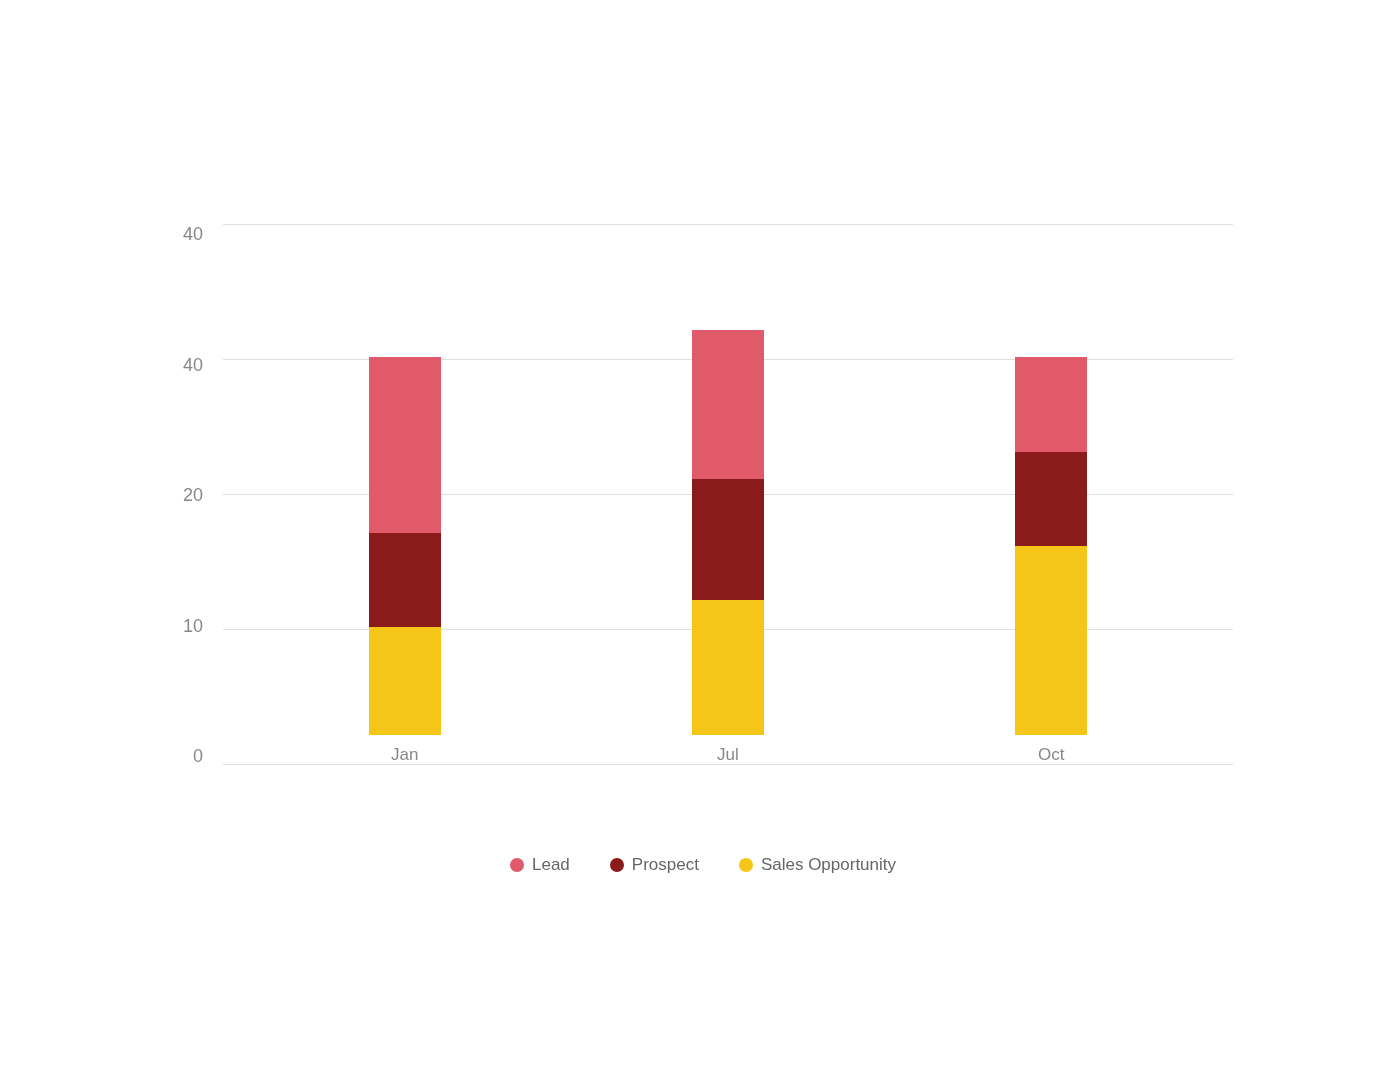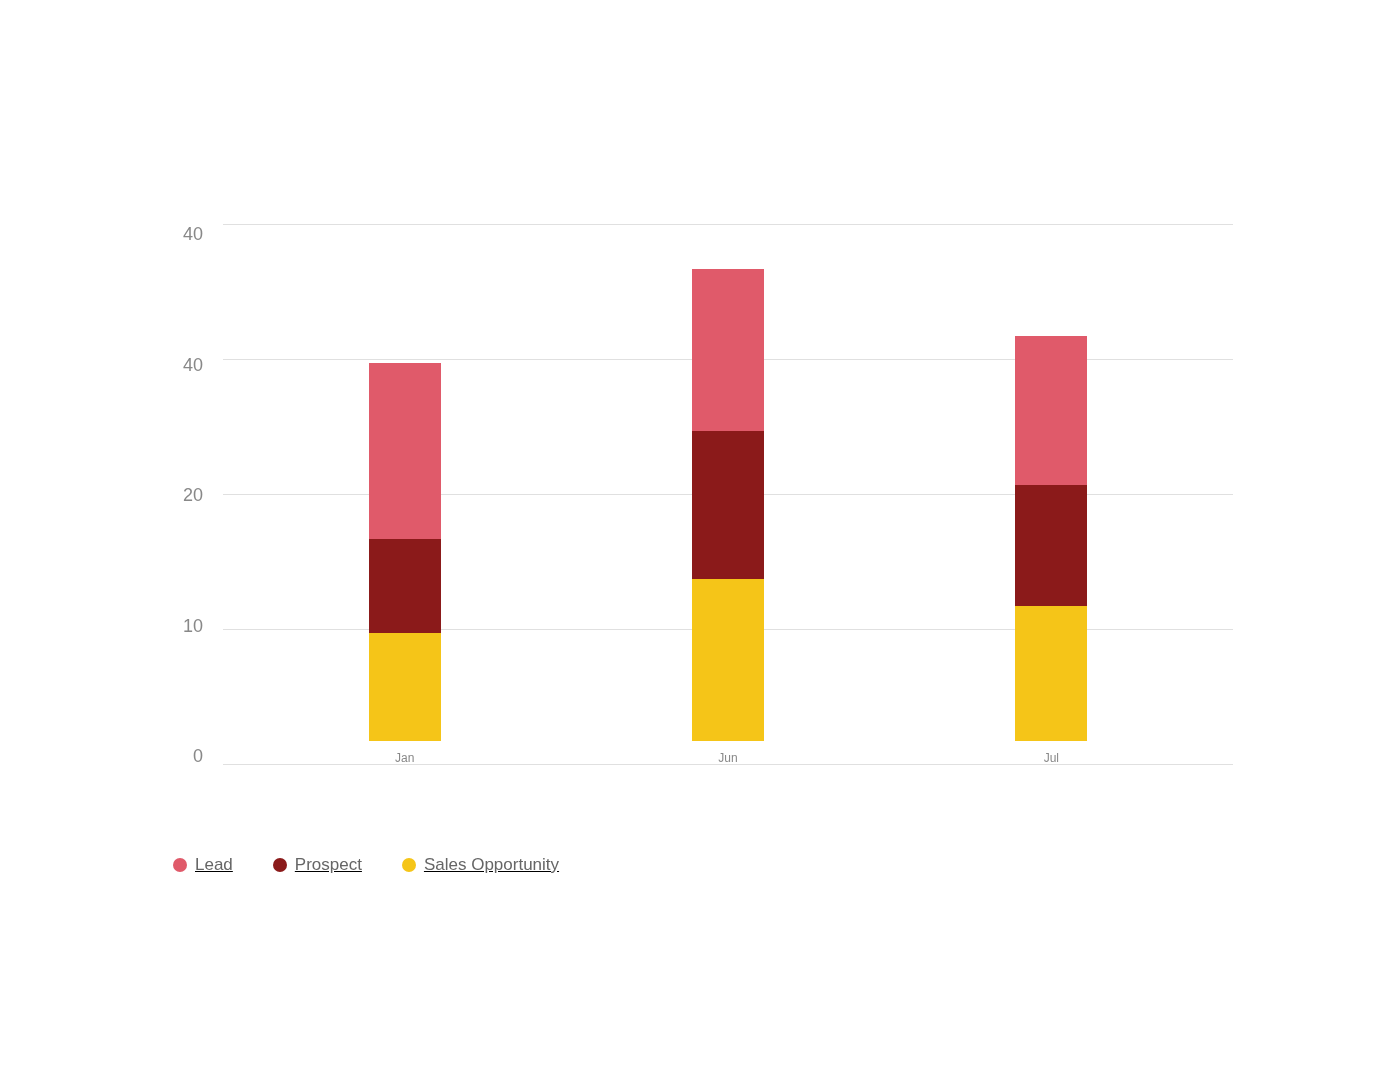--- a/index.html
+++ b/index.html
@@ -78,30 +78,29 @@
     }
     .bar-stack {
       display: flex;
       flex-direction: column-reverse;
       width: 72px;
     }
     .bar-segment {
       width: 100%;
     }
     .bar-label {
-      font-size: 12px;
+      font-size: 17px;
       color: #888;
       margin-top: 10px;
     }
     .legend {
       display: flex;
-      justify-content: flex-start;
+      justify-content: center;
       gap: 40px;
       margin-top: 30px;
-      text-decoration: underline;
     }
     .legend-item {
       display: flex;
       align-items: center;
       gap: 8px;
       font-size: 17px;
       color: #666;
     }
     .legend-dot {
       width: 14px;
@@ -134,33 +133,33 @@
           <div class="bar-group">
             <div class="bar-stack">
               <div class="bar-segment" style="height: 108px; background-color: rgb(245, 197, 24);"></div>
               <div class="bar-segment" style="height: 94.5px; background-color: rgb(139, 26, 26);"></div>
               <div class="bar-segment" style="height: 175.5px; background-color: rgb(224, 90, 106);"></div>
             </div>
             <div class="bar-label">Jan</div>
           </div>
           <div class="bar-group">
             <div class="bar-stack">
-              <div class="bar-segment" style="height: 162px; background-color: rgb(245, 197, 24);"></div>
-              <div class="bar-segment" style="height: 148.5px; background-color: rgb(139, 26, 26);"></div>
-              <div class="bar-segment" style="height: 162px; background-color: rgb(224, 90, 106);"></div>
-            </div>
-            <div class="bar-label">Jun</div>
-          </div>
-          <div class="bar-group">
-            <div class="bar-stack">
               <div class="bar-segment" style="height: 135px; background-color: rgb(245, 197, 24);"></div>
               <div class="bar-segment" style="height: 121.5px; background-color: rgb(139, 26, 26);"></div>
               <div class="bar-segment" style="height: 148.5px; background-color: rgb(224, 90, 106);"></div>
             </div>
             <div class="bar-label">Jul</div>
+          </div>
+          <div class="bar-group">
+            <div class="bar-stack">
+              <div class="bar-segment" style="height: 189px; background-color: rgb(245, 197, 24);"></div>
+              <div class="bar-segment" style="height: 94.5px; background-color: rgb(139, 26, 26);"></div>
+              <div class="bar-segment" style="height: 94.5px; background-color: rgb(224, 90, 106);"></div>
+            </div>
+            <div class="bar-label">Oct</div>
           </div>
         </div>
     </div>
   </div>
   <div class="legend" id="legend">
       <div class="legend-item">
         <div class="legend-dot" style="background-color: rgb(224, 90, 106);"></div>
         <span>Lead</span>
       </div>
       <div class="legend-item">

